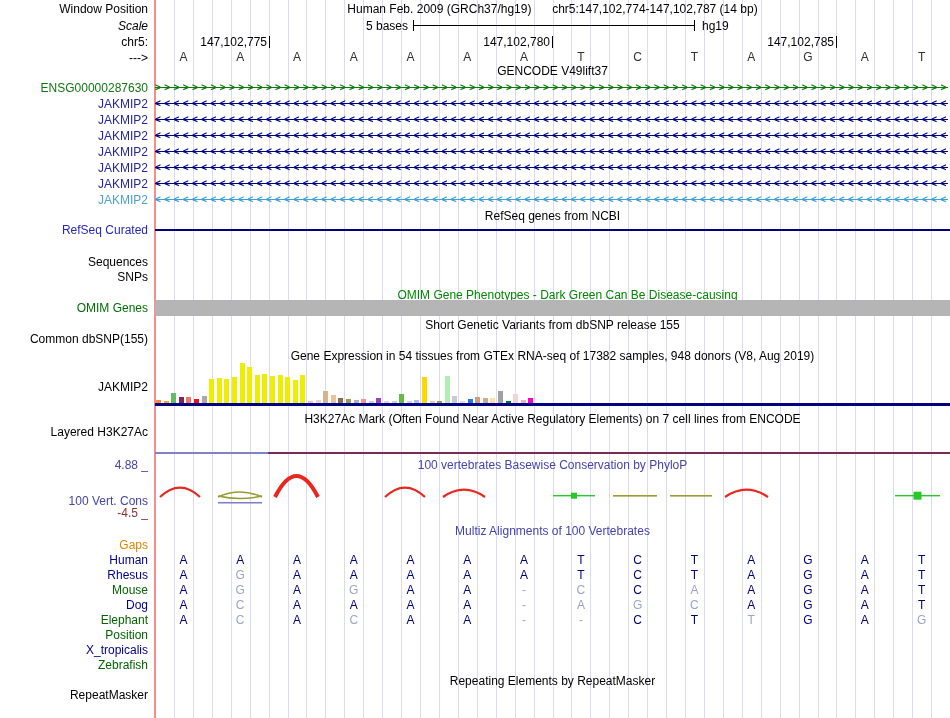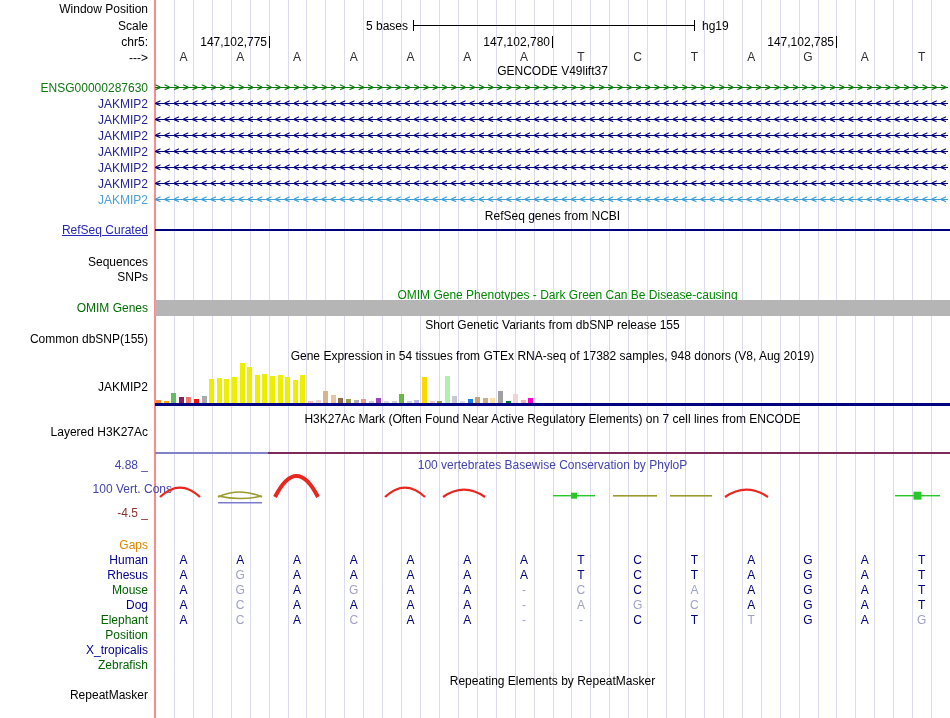--- a/index.html
+++ b/index.html
@@ -25,22 +25,27 @@
   .green-ttl{color:#008800;}
 </style>
 </head>
 <body>
 
 <div class="browser">
   <div class="grid"></div>
   <div class="guide"></div>
 
   <div class="lbl" style="top:2px;">Window Position</div>
-
-  <div class="lbl" style="top:19px;">Scale</div>
+  <div class="ttl" style="top:2px;">
+    <span>Human Feb. 2009 (GRCh37/hg19)</span>
+    <span style="display:inline-block;width:14px;"></span>
+    <span>chr5:147,102,774-147,102,787 (14 bp)</span>
+  </div>
+
+  <div class="lbl" style="top:19px;font-style:italic;">Scale</div>
   <div style="position:absolute;left:155px;top:19px;width:253px;text-align:right;">5 bases</div>
   <div class="hline" style="left:413px;top:25px;width:282px;height:1px;background:#000;"></div>
   <div class="tick" style="left:413px;top:20px;height:11px;"></div>
   <div class="tick" style="left:694px;top:20px;height:11px;"></div>
   <div style="position:absolute;left:702px;top:19px;">hg19</div>
 
   <div class="lbl" style="top:35px;">chr5:</div>
   <div>
       <div style="position: absolute; left: 144px; top: 35px; width: 123px; text-align: right;">147,102,775</div>
       <div class="tick" style="left: 269px; top: 36px; height: 12px;"></div>
@@ -106,21 +111,21 @@
         <div class="chev" style="color: rgb(0, 0, 128);">&lt;&lt;&lt;&lt;&lt;&lt;&lt;&lt;&lt;&lt;&lt;&lt;&lt;&lt;&lt;&lt;&lt;&lt;&lt;&lt;&lt;&lt;&lt;&lt;&lt;&lt;&lt;&lt;&lt;&lt;&lt;&lt;&lt;&lt;&lt;&lt;&lt;&lt;&lt;&lt;&lt;&lt;&lt;&lt;&lt;&lt;&lt;&lt;&lt;&lt;&lt;&lt;&lt;&lt;&lt;&lt;&lt;&lt;&lt;&lt;&lt;&lt;&lt;&lt;&lt;&lt;&lt;&lt;&lt;&lt;&lt;&lt;&lt;&lt;&lt;&lt;&lt;&lt;&lt;&lt;&lt;&lt;&lt;&lt;&lt;&lt;&lt;&lt;&lt;&lt;</div>
       </div>
       <div class="lbl" style="top: 193px; color: rgb(77, 159, 214);">JAKMIP2</div>
       <div class="generow" style="top: 194px;">
         <div class="geneline" style="background: rgb(62, 159, 214);"></div>
         <div class="chev" style="color: rgb(62, 159, 214);">&lt;&lt;&lt;&lt;&lt;&lt;&lt;&lt;&lt;&lt;&lt;&lt;&lt;&lt;&lt;&lt;&lt;&lt;&lt;&lt;&lt;&lt;&lt;&lt;&lt;&lt;&lt;&lt;&lt;&lt;&lt;&lt;&lt;&lt;&lt;&lt;&lt;&lt;&lt;&lt;&lt;&lt;&lt;&lt;&lt;&lt;&lt;&lt;&lt;&lt;&lt;&lt;&lt;&lt;&lt;&lt;&lt;&lt;&lt;&lt;&lt;&lt;&lt;&lt;&lt;&lt;&lt;&lt;&lt;&lt;&lt;&lt;&lt;&lt;&lt;&lt;&lt;&lt;&lt;&lt;&lt;&lt;&lt;&lt;&lt;&lt;&lt;&lt;&lt;&lt;</div>
       </div>
     </div>
 
   <div class="ttl" style="top:209px;">RefSeq genes from NCBI</div>
-  <div class="lbl" style="top:223px;color:#2626B8;text-decoration:underline;">RefSeq Curated</div>
+  <div class="lbl" style="top:223px;color:#2626B8;">RefSeq Curated</div>
   <div class="hline" style="left:155px;top:229px;width:795px;height:1.5px;background:#000080;"></div>
 
   <div class="lbl" style="top:255px;">Sequences</div>
   <div class="lbl" style="top:270px;">SNPs</div>
 
   <div class="ttl green-ttl" style="top:288px;padding-left:15px;">OMIM Gene Phenotypes - Dark Green Can Be Disease-causing</div>
   <div class="lbl" style="top:301px;color:#006E00;">OMIM Genes</div>
   <div class="hline" style="left:155px;top:300px;width:795px;height:16px;background:#B5B5B5;"></div>
 
   <div class="ttl" style="top:318px;">Short Genetic Variants from dbSNP release 155</div>
@@ -184,39 +189,40 @@
 
   <div class="ttl" style="top:412px;">H3K27Ac Mark (Often Found Near Active Regulatory Elements) on 7 cell lines from ENCODE</div>
   <div class="lbl" style="top:425px;">Layered H3K27Ac</div>
   <div>
       <div class="hline" style="left: 155px; top: 452px; width: 113px; height: 2px; background: rgb(130, 130, 200);"></div>
       <div class="hline" style="left: 268px; top: 452px; width: 682px; height: 2px; background: rgb(122, 43, 92);"></div>
     </div>
 
   <div class="ttl blue-ttl" style="top:458px;">100 vertebrates Basewise Conservation by PhyloP</div>
   <div class="lbl" style="top:458px;color:#4444AA;text-align:right;">4.88 _</div>
-  <div class="lbl" style="top:482px;color:#4444AA;margin-left:24px;">100 Vert. Cons</div>
+  <div class="lbl" style="top:494px;color:#4444AA;">100 Vert. Cons</div>
   <div class="lbl" style="top:506px;color:#883333;">-4.5 _</div>
   <svg style="position:absolute;left:155px;top:474px;" width="795" height="34">
       <path d="M 5 23 Q 25 4.099999999999998 45 23" stroke="#E8281E" stroke-width="2.2" fill="none"></path>
       <path d="M 63 23 Q 85 13 107 23" stroke="#9B9B30" stroke-width="1.6" fill="none"></path>
       <path d="M 63 22 Q 85 27 107 22" stroke="#9B9B30" stroke-width="1.4" fill="none"></path>
       <rect x="63" y="28" width="44" height="1.5" fill="#7C7CCF"></rect>
       <path d="M 120 23 Q 141.5 -19 163 23" stroke="#E8281E" stroke-width="4" fill="none"></path>
       <path d="M 230 23 Q 250 4.099999999999998 270 23" stroke="#E8281E" stroke-width="2.2" fill="none"></path>
       <path d="M 288 23 Q 309 8.299999999999999 330 23" stroke="#E8281E" stroke-width="2.2" fill="none"></path>
       <rect x="398" y="21" width="42" height="1.4" fill="#28C828"></rect>
       <rect x="416" y="18.7" width="6" height="6" fill="#28C828"></rect>
       <rect x="458" y="21" width="44" height="1.6" fill="#9B9B30"></rect>
       <rect x="515" y="21" width="42" height="1.6" fill="#9B9B30"></rect>
       <path d="M 570 23 Q 591.5 8.299999999999999 613 23" stroke="#E8281E" stroke-width="2.2" fill="none"></path>
       <rect x="740" y="21" width="45" height="1.4" fill="#28C828"></rect>
       <rect x="758.5" y="17.7" width="8" height="8" fill="#28C828"></rect>
     </svg>
 
+  <div class="ttl blue-ttl" style="top:524px;">Multiz Alignments of 100 Vertebrates</div>
   <div>
       <div class="lbl" style="top: 538px; color: rgb(221, 136, 0);">Gaps</div>
       <div class="lbl" style="top: 553px; color: rgb(0, 0, 139);">Human</div>
       <div class="cell dark" style="left: 155px; top: 553px;">A</div>
       <div class="cell dark" style="left: 211.786px; top: 553px;">A</div>
       <div class="cell dark" style="left: 268.571px; top: 553px;">A</div>
       <div class="cell dark" style="left: 325.357px; top: 553px;">A</div>
       <div class="cell dark" style="left: 382.143px; top: 553px;">A</div>
       <div class="cell dark" style="left: 438.929px; top: 553px;">A</div>
       <div class="cell dark" style="left: 495.714px; top: 553px;">A</div>

